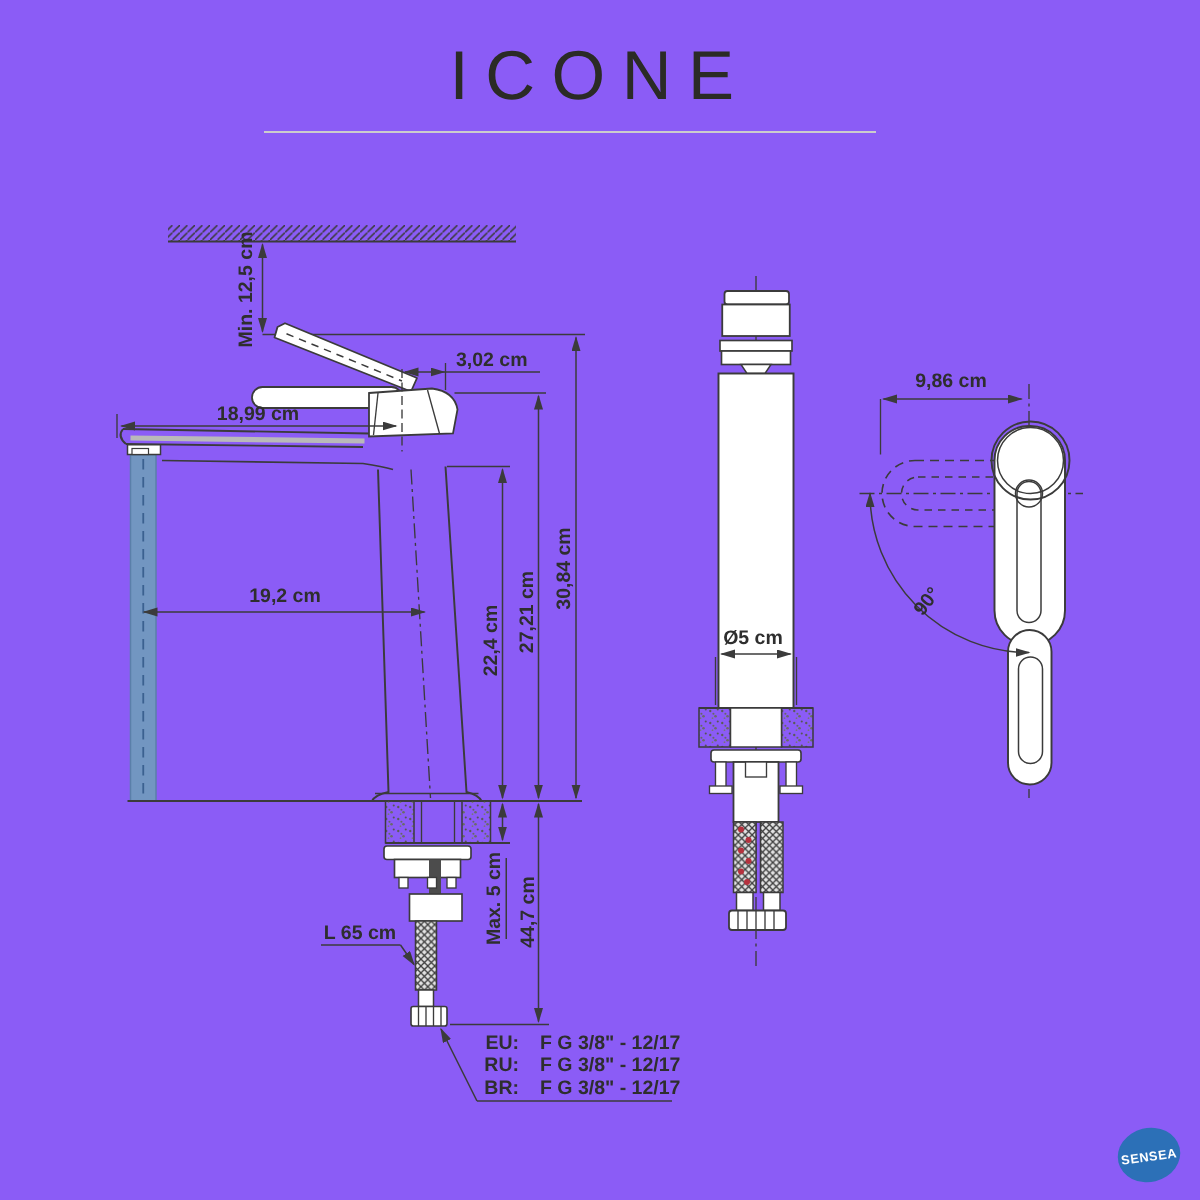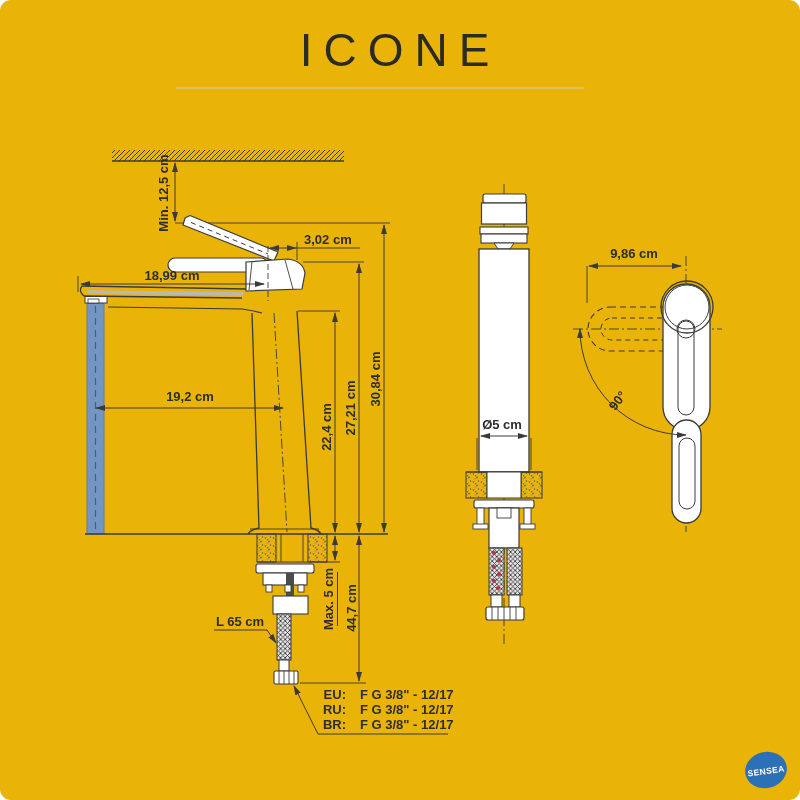--- a/index.html
+++ b/index.html
@@ -1,17 +1,17 @@
 <!DOCTYPE html>
 <html><head>
 <meta charset="utf-8">
 <style>
   html,body{margin:0;padding:0;background:#ffffff;}
-  .page{position:relative;width:800px;height:800px;background:#eab308;overflow:hidden;
-        font-family:"Liberation Sans",sans-serif;border-radius:11px;}
+  .page{position:relative;width:800px;height:800px;background:#8b5cf6;overflow:hidden;
+        font-family:"Liberation Sans",sans-serif;}
   svg{position:absolute;left:0;top:0;}
   svg text{fill:#2e2e2e;font-family:"Liberation Sans",sans-serif;font-size:13px;font-weight:bold;}
   .title{font-size:46px;font-weight:500;letter-spacing:11px;fill:#2b2b26;}
   .euro{font-size:13px;font-weight:bold;}
   .deg{font-size:13px;}
   .logo-text{font-size:8.5px;font-weight:bold;fill:#ffffff;letter-spacing:.4px;}
   .ln{stroke:#3b3b3b;fill:none;}
   .fw{fill:#ffffff;stroke:#3b3b3b;}
   .dim{stroke:#3b3b3b;stroke-width:1;fill:none;}
   .thin{stroke:#3b3b3b;stroke-width:.9;fill:none;}

